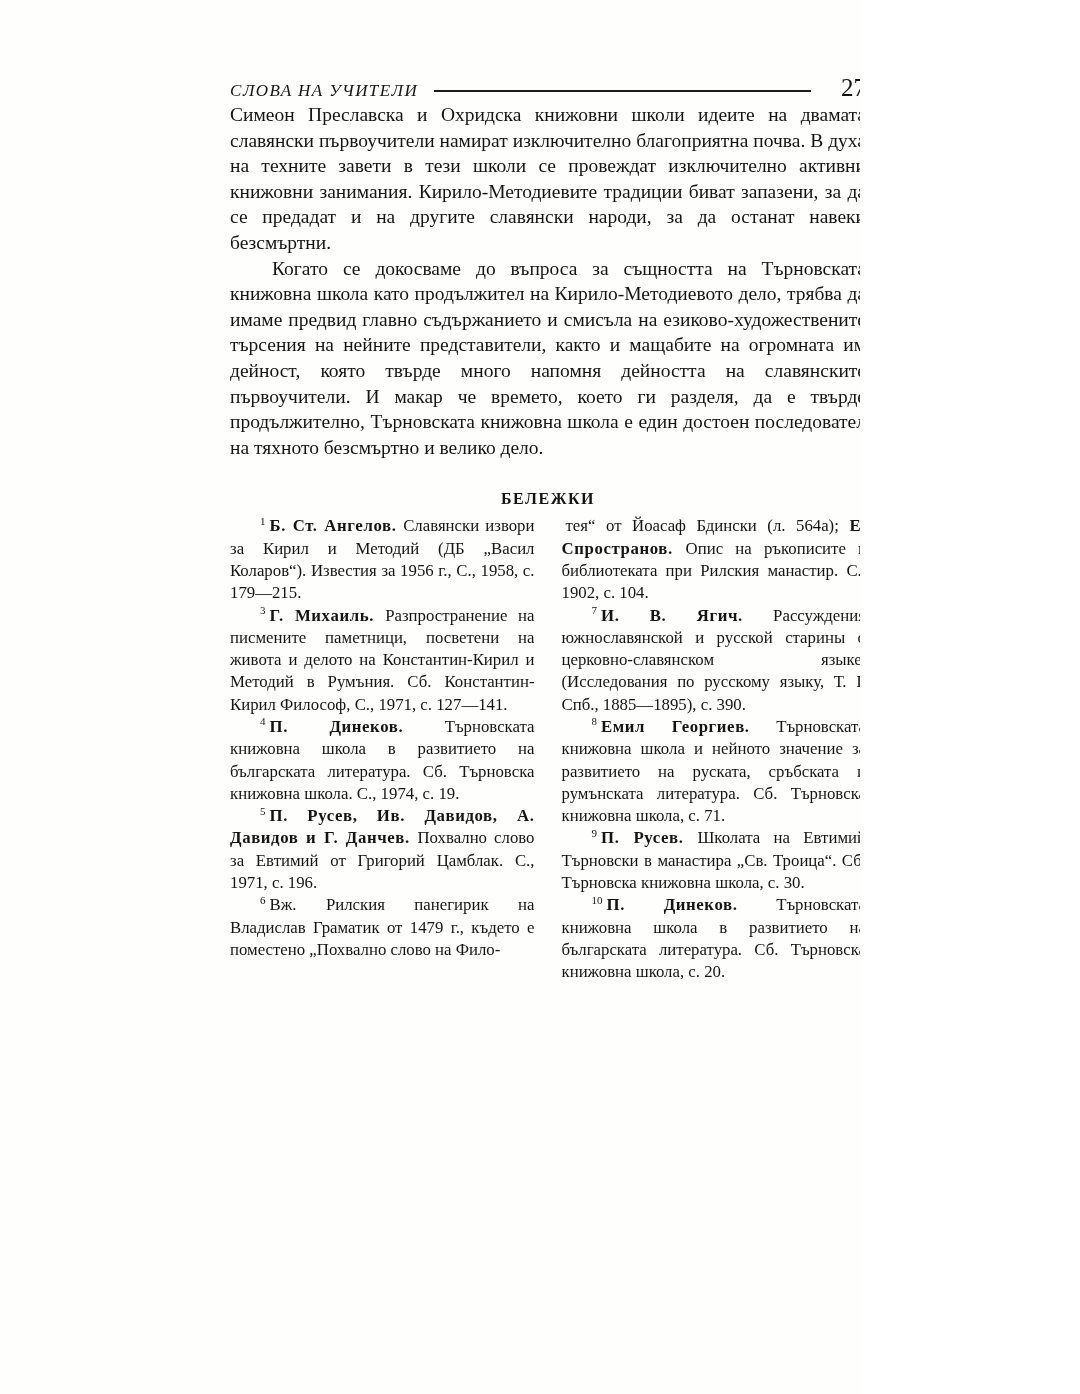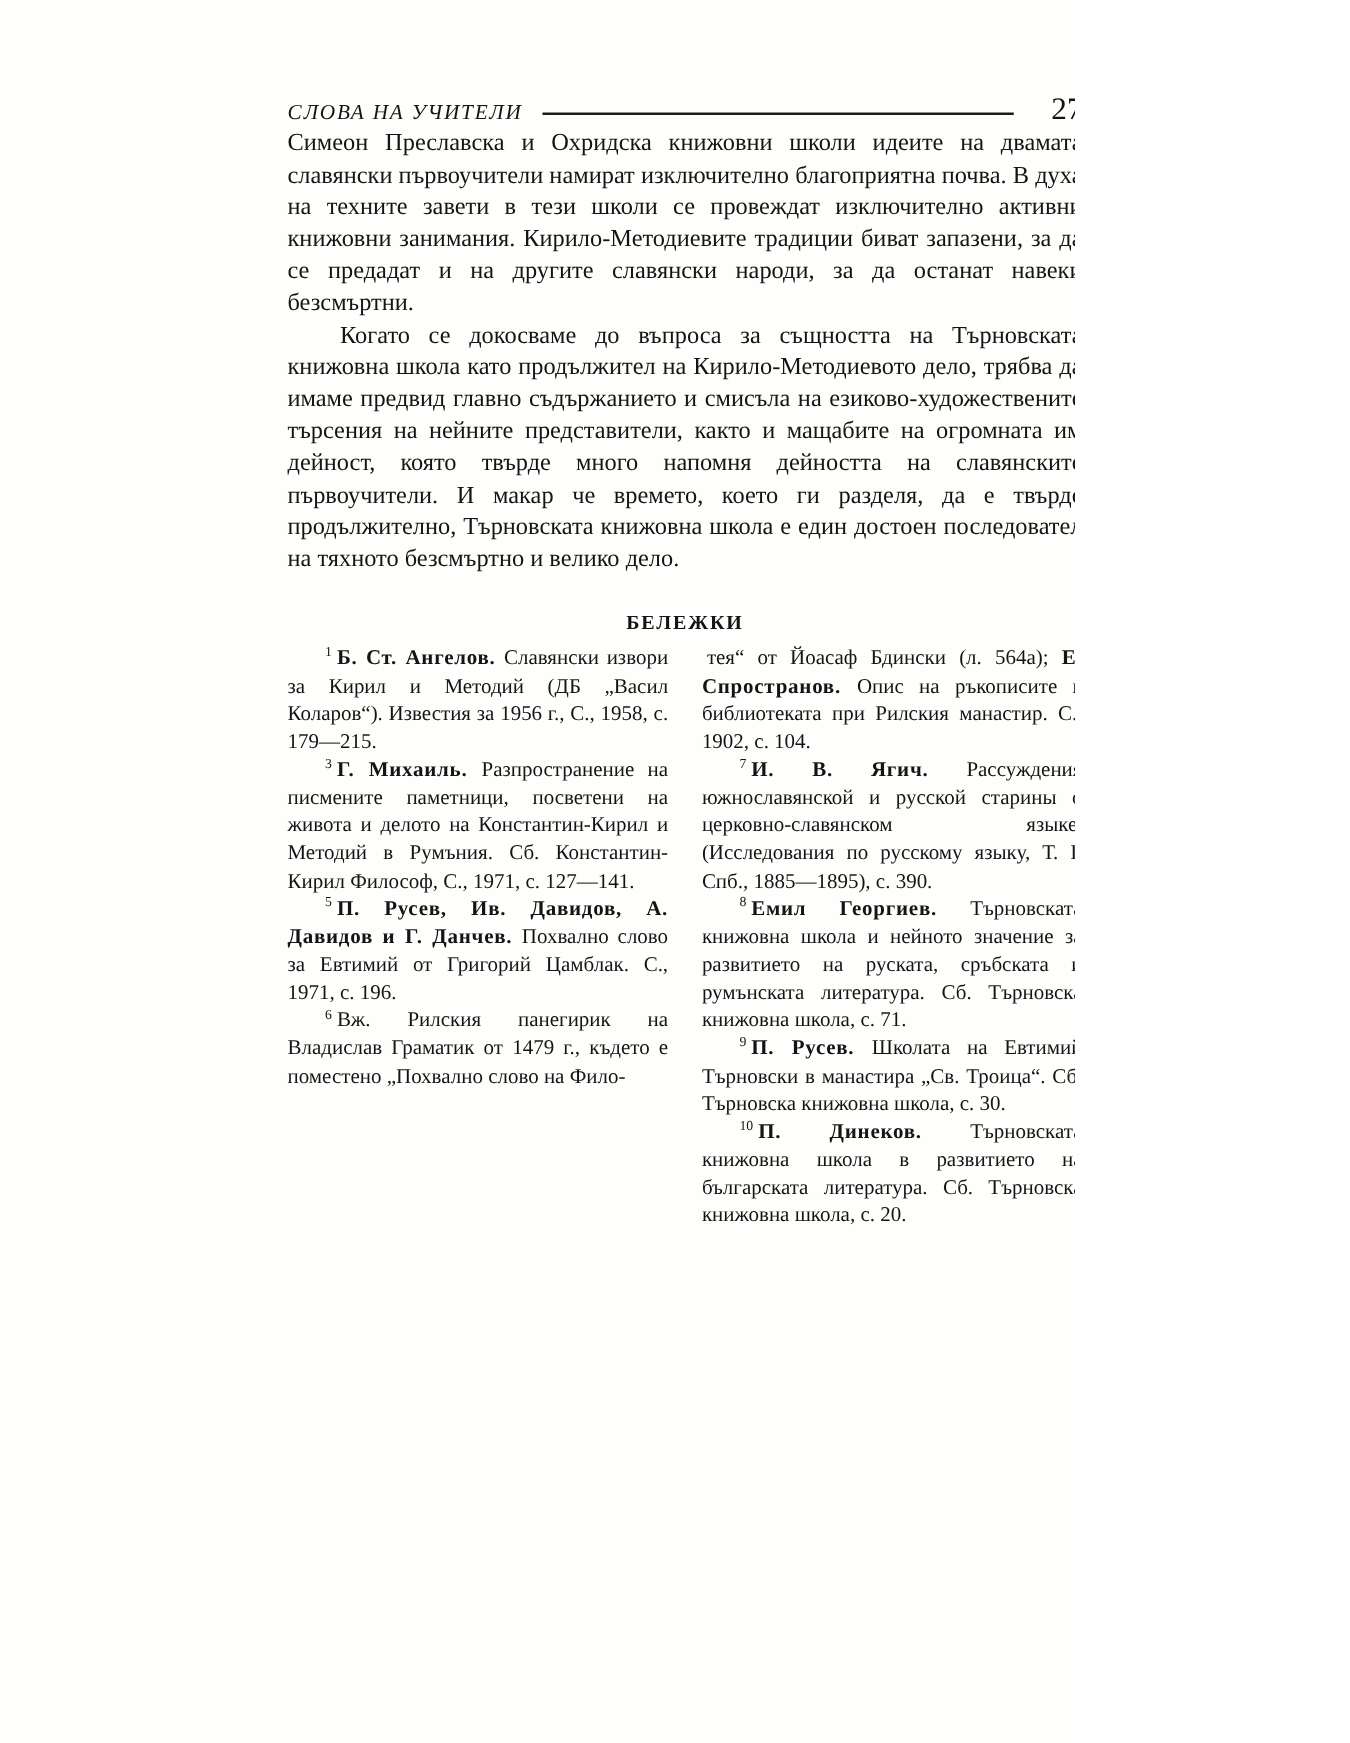--- a/index.html
+++ b/index.html
@@ -91,20 +91,21 @@
       <p class="para">Когато се докосваме до въпроса за същността на Търновската книжовна школа като продължител на Кирило-Методиевото дело, трябва да имаме предвид главно съдържанието и смисъла на езиково-художествените търсения на нейните представители, както и мащабите на огромната им дейност, която твърде много напомня дейността на славянските първоучители. И макар че времето, което ги разделя, да е твърде продължително, Търновската книжовна школа е един достоен последовател на тяхното безсмъртно и велико дело.</p>
     </main>
 
     <h2 class="notes-heading">БЕЛЕЖКИ</h2>
 
     <section class="notes">
 
       <div class="col">
         <p class="note"><sup>1</sup><span></span><b>Б. Ст. Ангелов. </b><span>Славянски извори за Кирил и Методий (ДБ „Васил Коларов“). Известия за 1956 г., С., 1958, с. 179—215.</span></p>
         <p class="note"><sup>3</sup><span></span><b>Г. Михаиль. </b><span>Разпространение на писмените паметници, посветени на живота и делото на Константин-Кирил и Методий в Румъния. Сб. Константин-Кирил Философ, С., 1971, с. 127—141.</span></p>
+        <p class="note"><sup>4</sup><span></span><b>П. Динеков. </b><span>Търновската книжовна школа в развитието на българската литература. Сб. Търновска книжовна школа. С., 1974, с. 19.</span></p>
         <p class="note"><sup>5</sup><span></span><b>П. Русев, Ив. Давидов, А. Давидов и Г. Данчев. </b><span>Похвално слово за Евтимий от Григорий Цамблак. С., 1971, с. 196.</span></p>
         <p class="note"><sup>6</sup><span>Вж. Рилския панегирик на Владислав Граматик от 1479 г., където е поместено „Похвално слово на Фило-</span><b></b><span></span></p>
       </div>
 
       <div class="col">
         <p class="note no-indent"><sup></sup><span>тея“ от Йоасаф Бдински (л. 564а); </span><b>Е. Спространов. </b><span>Опис на ръкописите в библиотеката при Рилския манастир. С., 1902, с. 104.</span></p>
         <p class="note"><sup>7</sup><span></span><b>И. В. Ягич. </b><span>Рассуждения южнославянской и русской старины о церковно-славянском языке. (Исследования по русскому языку, Т. I, Спб., 1885—1895), с. 390.</span></p>
         <p class="note"><sup>8</sup><span></span><b>Емил Георгиев. </b><span>Търновската книжовна школа и нейното значение за развитието на руската, сръбската и румънската литература. Сб. Търновска книжовна школа, с. 71.</span></p>
         <p class="note"><sup>9</sup><span></span><b>П. Русев. </b><span>Школата на Евтимий Търновски в манастира „Св. Троица“. Сб. Търновска книжовна школа, с. 30.</span></p>
         <p class="note"><sup>10</sup><span></span><b>П. Динеков. </b><span>Търновската книжовна школа в развитието на българската литература. Сб. Търновска книжовна школа, с. 20.</span></p>

